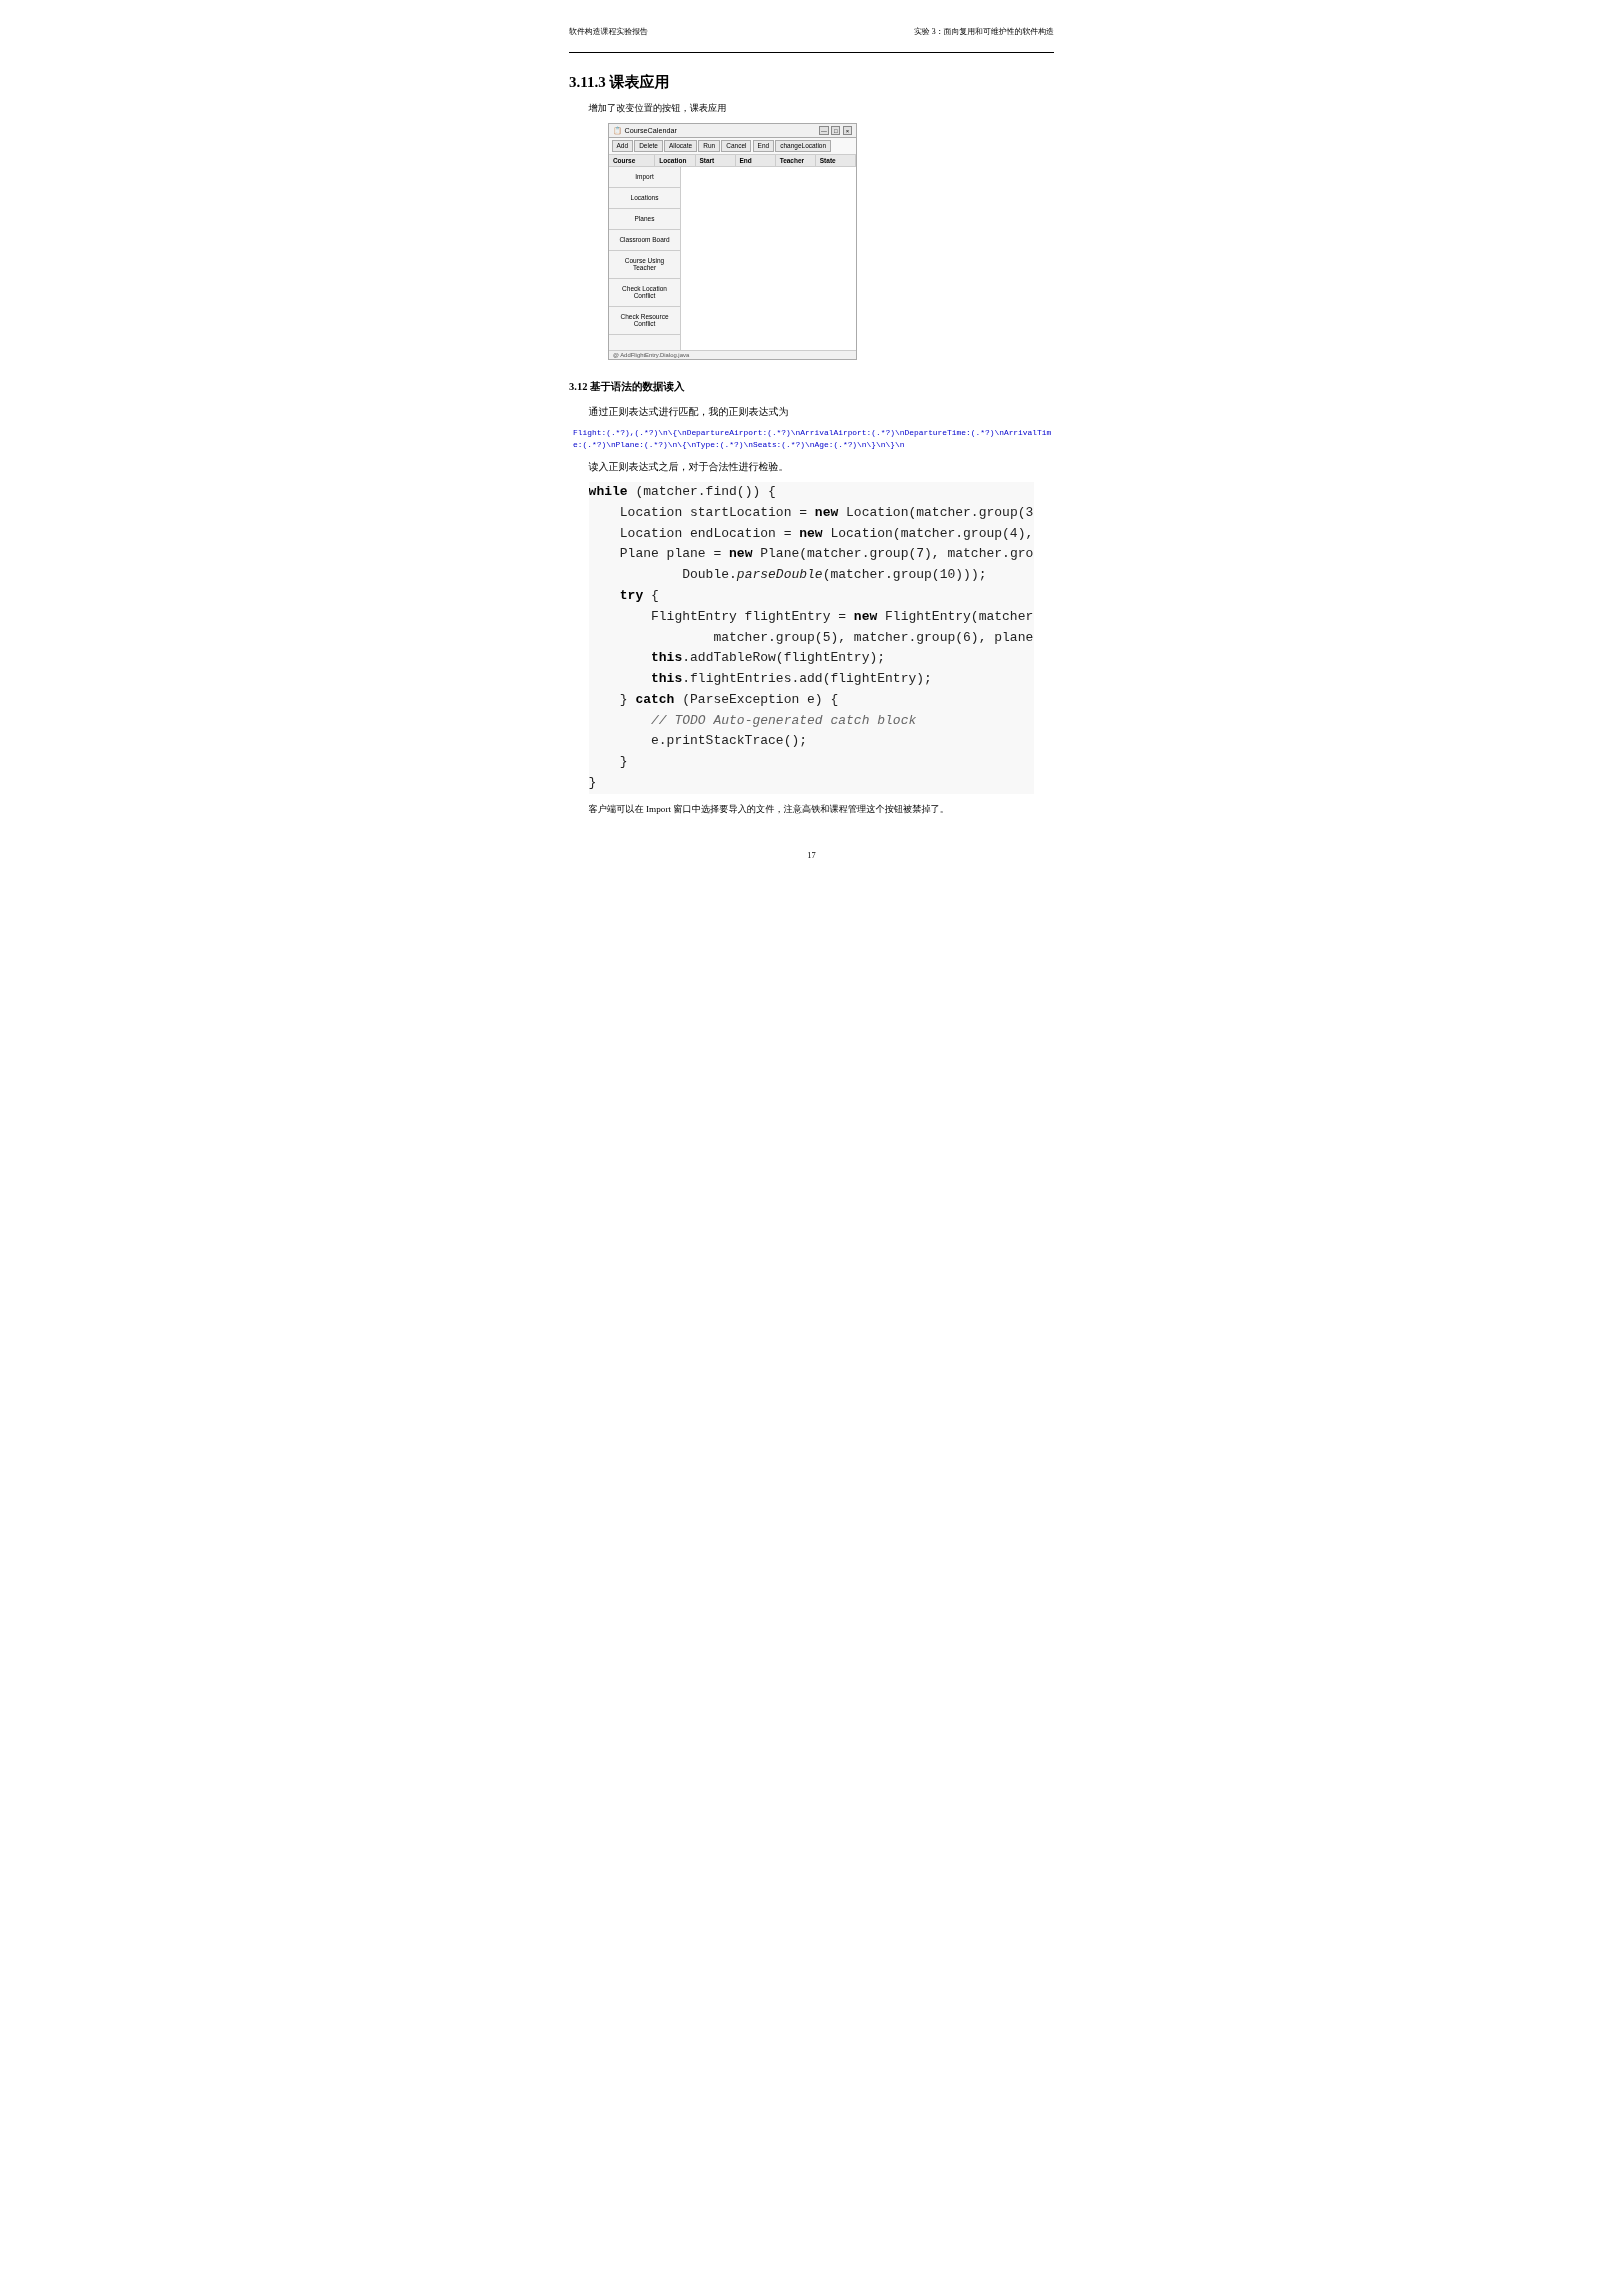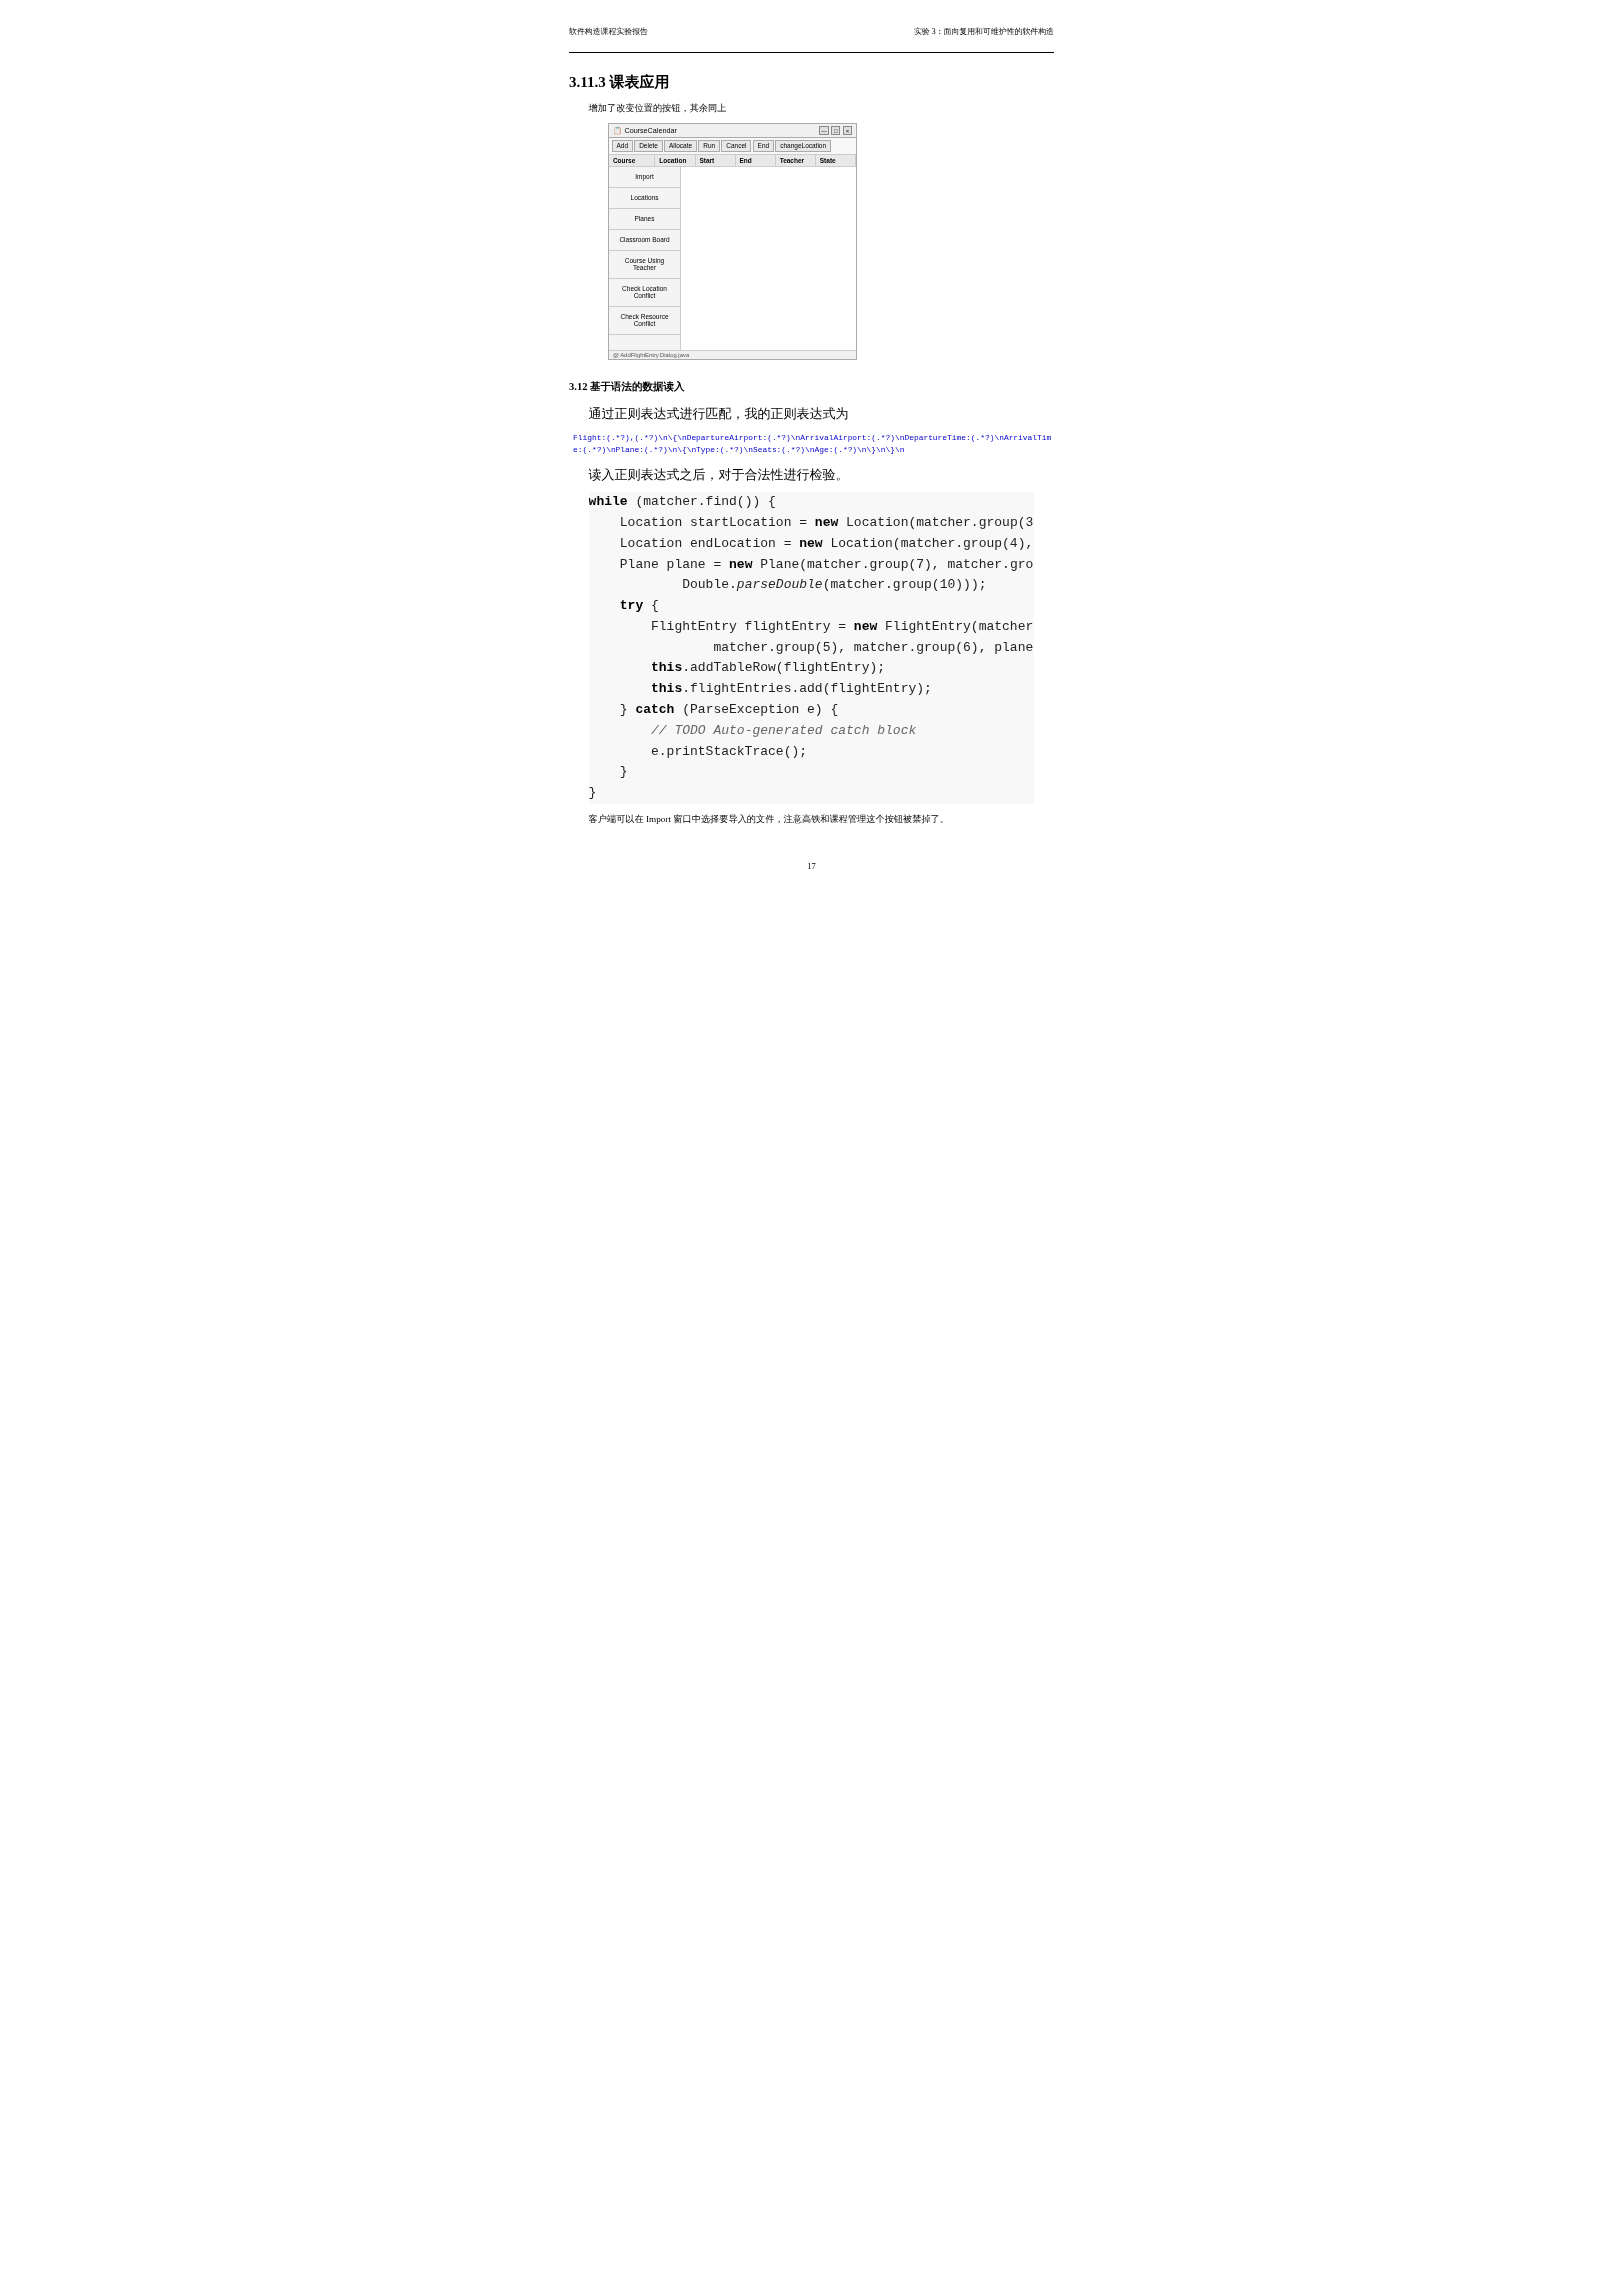--- a/index.html
+++ b/index.html
@@ -163,21 +163,21 @@
 
     .section-312-heading {
       font-weight: bold;
       font-size: 10.5px;
       margin-bottom: 9.2px;
     }
 
     .normal-para {
       margin-left: 19.6px;
       margin-bottom: 6.5px;
-      font-size: 13px;
+      font-size: 10px;
       line-height: 1.7;
       font-family: Liberation Serif, serif;
     }
 
     .code-block-blue {
       margin-left: 4px;
       margin-bottom: 6.5px;
       font-family: "Courier New", monospace;
       font-size: 7.9px;
       color: #0000cc;
@@ -218,21 +218,21 @@
 </head>
 <body>
 
 <div class="page-header">
   <span>软件构造课程实验报告</span>
   <span>实验 3：面向复用和可维护性的软件构造</span>
 </div>
 
 <div>
   <div class="section-heading">3.11.3 课表应用</div>
-  <div class="sub-text">增加了改变位置的按钮，其余同上</div>
+  <div class="sub-text">增加了改变位置的按钮，课表应用</div>
 
   <div class="window-container">
 
     <div class="window-titlebar">
       <div class="title-left">
         <span>📋</span>
         <span>CourseCalendar</span>
       </div>
       <div class="win-controls">
         <div class="win-ctrl">—</div>

